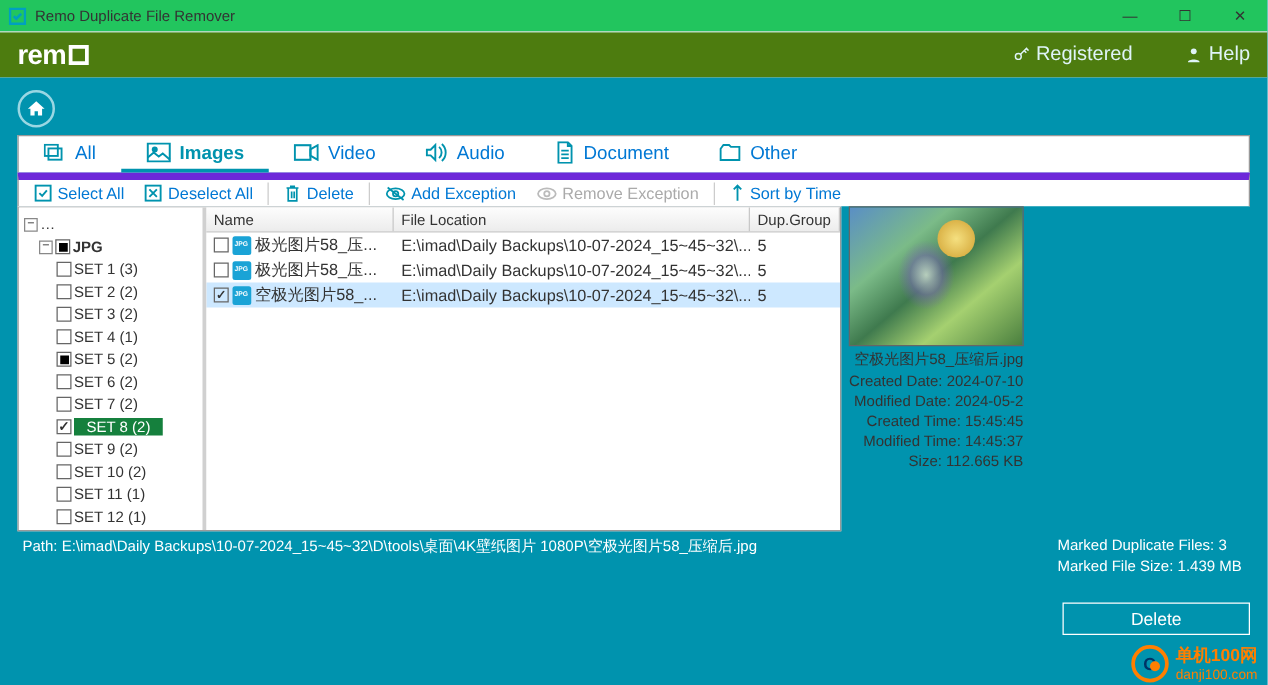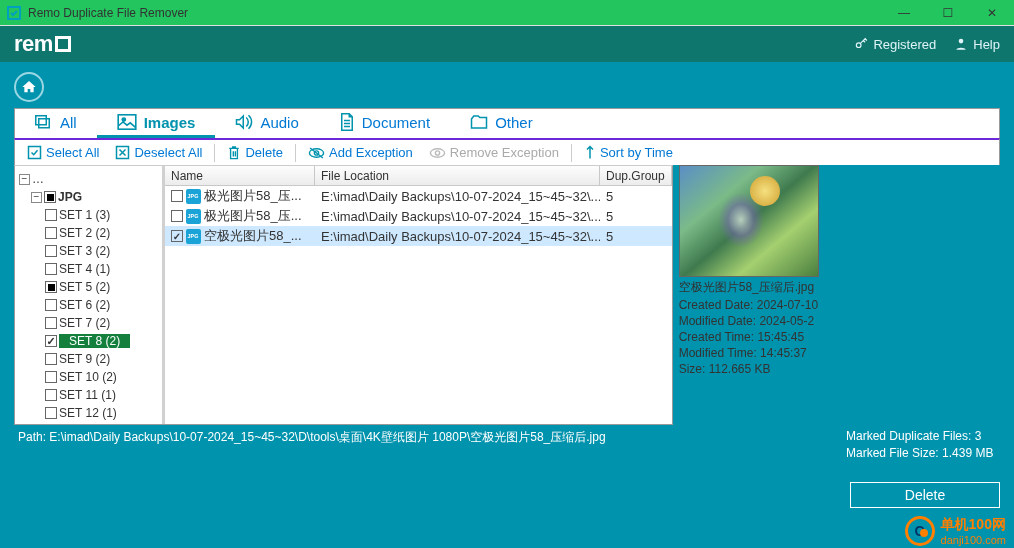--- a/index.html
+++ b/index.html
@@ -3,35 +3,35 @@
 <meta charset="utf-8">
 <style>
 * { box-sizing: border-box; margin: 0; padding: 0; }
 body { font-family: "Segoe UI", Arial, sans-serif; font-size: 13px; color: #333; background: #fff; width: 1014px; height: 548px; overflow: hidden; position: relative; }
 .titlebar { height: 26px; background: #22c55e; display: flex; align-items: center; padding-left: 6px; border-bottom: 1px solid #e0e0e0; }
 .titlebar .app-icon { width: 16px; height: 16px; margin-right: 6px; display: inline-flex; align-items: center; justify-content: center; color: #00a0c0; }
 .titlebar .title { flex: 1; font-size: 12px; }
 .titlebar .win-btns { display: flex; }
 .titlebar .win-btns div { width: 44px; height: 26px; display: flex; align-items: center; justify-content: center; font-size: 12px; }
 
-.brandbar { height: 36px; background: #0f766e; display: flex; align-items: center; padding: 0 14px; color: #fff; }
+.brandbar { height: 36px; background: #4d7c0f; display: flex; align-items: center; padding: 0 14px; color: #fff; gap: 24px; }
 .brandbar .logo { font-family: Arial, sans-serif; font-weight: bold; font-size: 22px; letter-spacing: -0.5px; display: flex; align-items: center; }
 .brandbar .logo .sq { display: inline-block; width: 16px; height: 16px; border: 3px solid #fff; margin-left: 2px; }
 .brandbar .spacer { flex: 1; }
-.brandbar .top-link { color: #dff4f8; font-size: 13px; display: flex; align-items: center; gap: 5px; margin-left: 18px; cursor: pointer; }
+.brandbar .top-link { color: #dff4f8; font-size: 16px; display: flex; align-items: center; gap: 5px; margin-left: 18px; cursor: pointer; }
 
 .workarea { background: #0093ae; padding: 10px 14px 12px 14px; height: calc(548px - 26px - 36px); position: relative; }
 .home-btn { width: 30px; height: 30px; border: 2px solid #9ad7e3; border-radius: 50%; display: flex; align-items: center; justify-content: center; color: #fff; cursor: pointer; margin-bottom: 6px; }
 
 .tabbar { background: #fff; height: 30px; display: flex; align-items: stretch; border: 1px solid #999; border-bottom: none; }
 .tab { display: flex; align-items: center; gap: 7px; padding: 0 20px; color: #0078d4; font-size: 15px; cursor: pointer; }
 .tab.active { color: #0093ae; font-weight: bold; border-bottom: 3px solid #0093ae; }
 .tab:not(.active) { border-bottom: 3px solid transparent; }
 
-.toolbar { background: #fff; height: 27px; display: flex; align-items: center; gap: 4px; border: 1px solid #999; border-top: 2px solid #6d28d9; border-bottom: none; padding: 0 6px; font-size: 13px; }
+.toolbar { background: #fff; height: 27px; display: flex; align-items: center; gap: 4px; border: 1px solid #999; border-top: 6px solid #6d28d9; border-bottom: none; padding: 0 6px; font-size: 13px; }
 .tool-btn { display: flex; align-items: center; gap: 4px; padding: 2px 6px; cursor: pointer; color: #0078d4; }
 .tool-btn.disabled { color: #aaa; cursor: default; }
 .tool-btn svg, .tool-btn .ico { color: #0093ae; }
 .tool-btn.disabled svg, .tool-btn.disabled .ico { color: #bbb; }
 .tool-sep { width: 1px; height: 18px; background: #ccc; margin: 0 2px; }
 
 .main-split { display: flex; height: 260px; background: #fff; border: 1px solid #999; border-top: 1px solid #ccc; }
 .tree-pane { width: 150px; border-right: 3px solid #d0d0d0; overflow-y: scroll; overflow-x: hidden; position: relative; }
 .tree-root { padding: 4px 2px; font-size: 12px; }
 .tree-line { display: flex; align-items: center; gap: 2px; height: 18px; white-space: nowrap; }
@@ -56,21 +56,21 @@
 .list-row .cell { padding: 0 6px; overflow: hidden; text-overflow: ellipsis; white-space: nowrap; display: flex; align-items: center; gap: 3px; }
 .list-row .cb { width: 12px; height: 12px; border: 1px solid #666; display: inline-flex; align-items: center; justify-content: center; font-size: 10px; flex-shrink: 0; cursor: pointer; }
 .list-row .cb.checked::after { content: "✓"; font-weight: bold; }
 .file-ico { width: 15px; height: 15px; background: #1aa3d6; border-radius: 2px; display: inline-flex; align-items: center; justify-content: center; flex-shrink: 0; }
 .file-ico::after { content: "JPG"; font-size: 6px; color: #fff; font-weight: bold; transform: scale(0.9); }
 
 .preview-pane { width: 140px; margin-left: 6px; display: flex; flex-direction: column; gap: 2px; font-size: 12px; }
 .preview-img { width: 100%; height: 112px; background: linear-gradient(140deg, #5a8fc5 0%, #7bbb88 30%, #3f7a4e 50%, #a5d070 70%, #4a7f3f 100%); border: 1px solid #666; position: relative; overflow: hidden; }
 .preview-img::before { content: ""; position: absolute; left: 38px; top: 26px; width: 46px; height: 56px; background: radial-gradient(ellipse at center, rgba(255,255,255,0.6), rgba(120,100,180,0.5) 40%, transparent 70%); border-radius: 50%; }
 .preview-img::after { content: ""; position: absolute; left: 70px; top: 10px; width: 30px; height: 30px; background: radial-gradient(#f5e080, #d0a030); border-radius: 50%; }
-.preview-pane .info { white-space: nowrap; overflow: hidden; }
+.preview-pane .info { white-space: nowrap; overflow: hidden; text-align: right; }
 
 .main-row { display: flex; }
 
 .statusbar { margin-top: 2px; font-size: 12px; color: #ffffff; padding: 2px 4px; }
 .statusbar .row { display: flex; }
 .statusbar .path-lbl { flex: 1; white-space: nowrap; overflow: hidden; text-overflow: ellipsis; }
 .statusbar .stat { width: 150px; text-align: left; }
 
 .delete-big { position: absolute; right: 14px; bottom: 40px; width: 150px; height: 26px; border: 1px solid #fff; color: #fff; background: transparent; font-size: 14px; cursor: pointer; display: flex; align-items: center; justify-content: center; }
 
@@ -138,20 +138,27 @@
     </div>
     <div class="tab active">
       <svg width="20" height="16" viewBox="0 0 24 20" fill="none" stroke="#0093ae" stroke-width="2">
           <rect x="1" y="1" width="22" height="18"></rect>
           <circle cx="8" cy="7" r="2" fill="#0093ae"></circle>
           <path d="M1 15 l6 -5 l5 4 l4 -3 l7 6"></path>
         </svg>
       <span>Images</span>
     </div>
     <div class="tab">
+      <svg width="20" height="14" viewBox="0 0 24 16" fill="none" stroke="#0093ae" stroke-width="2">
+          <rect x="1" y="1" width="15" height="14"></rect>
+          <path d="M16 5 l7 -4 v14 l-7 -4 Z"></path>
+        </svg>
+      <span>Video</span>
+    </div>
+    <div class="tab">
       <svg width="18" height="16" viewBox="0 0 24 20" fill="none" stroke="#0093ae" stroke-width="2">
           <path d="M2 7 h4 l5 -5 v16 l-5 -5 h-4 Z"></path>
           <path d="M15 4 a8 8 0 0 1 0 12 M18 1 a12 12 0 0 1 0 18"></path>
         </svg>
       <span>Audio</span>
     </div>
     <div class="tab">
       <svg width="16" height="18" viewBox="0 0 20 24" fill="none" stroke="#0093ae" stroke-width="2">
           <path d="M3 1 h10 l4 4 v18 h-14 Z M13 1 v4 h4"></path>
           <path d="M6 10 h8 M6 14 h8 M6 18 h8"></path>

